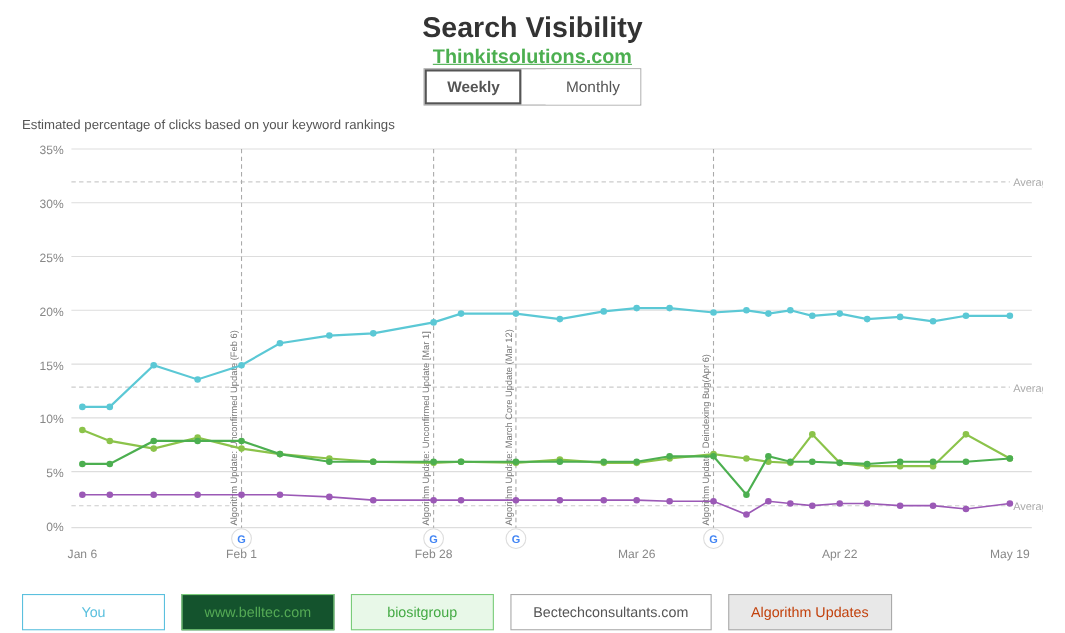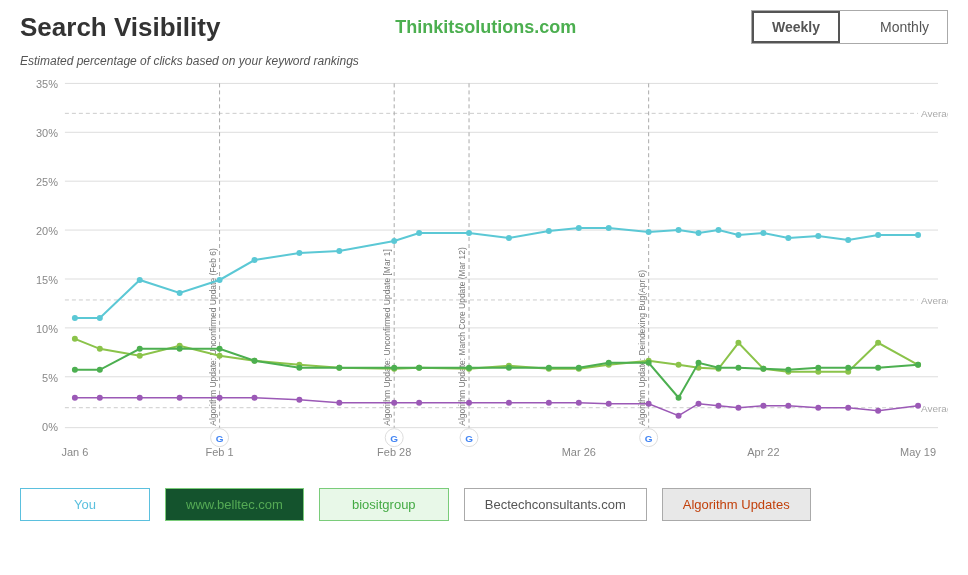--- a/index.html
+++ b/index.html
@@ -9,32 +9,34 @@
       width: 968px;
       height: 575px;
       overflow: hidden;
       position: relative;
     }
     .header {
       display: flex;
       align-items: center;
       padding: 10px 20px;
       justify-content: space-between;
+      flex-direction: column;
     }
     .title {
       font-size: 26px;
       font-weight: bold;
       color: #333;
     }
     .brand {
       color: #4CAF50;
       font-size: 18px;
       font-weight: bold;
       flex: 1;
       text-align: center;
+      text-decoration: underline;
     }
     .toggle-buttons {
       display: flex;
       border: 1px solid #aaa;
       gap: 22px;
     }
     .toggle-btn {
       padding: 6px 18px;
       border: none;
       background: #fff;
@@ -44,21 +46,20 @@
     }
     .toggle-btn.active {
       background: #fff;
       border: 2px solid #555;
       font-weight: bold;
     }
     .subtitle {
       font-size: 12px;
       color: #555;
       padding: 0 20px 5px;
-      font-style: italic;
     }
     .chart-area {
       position: relative;
       margin: 0 20px;
       height: 400px;
     }
     svg.main-chart {
       width: 100%;
       height: 100%;
     }

